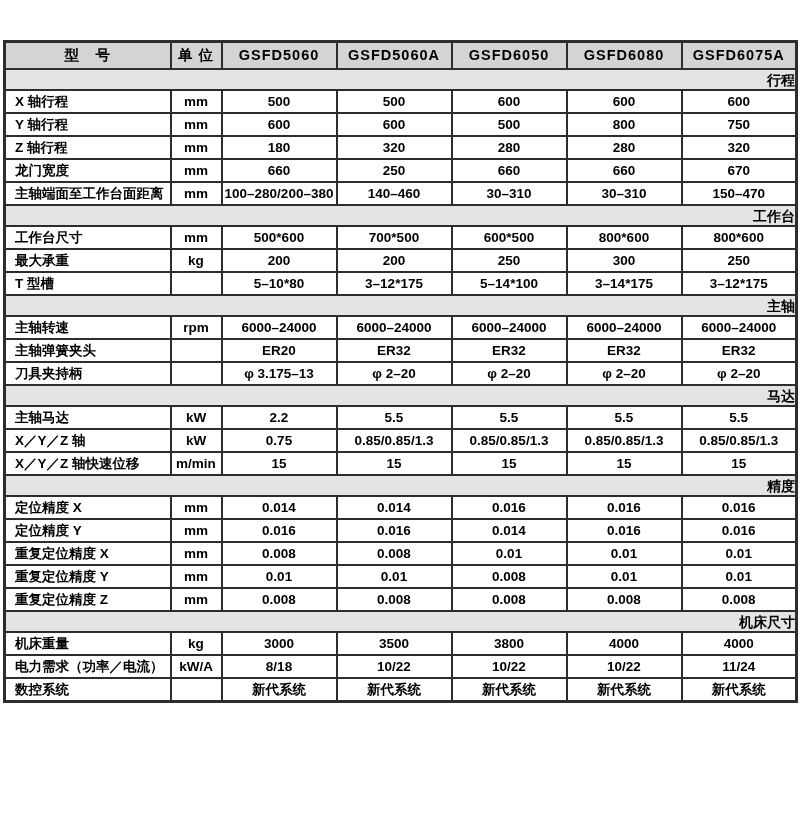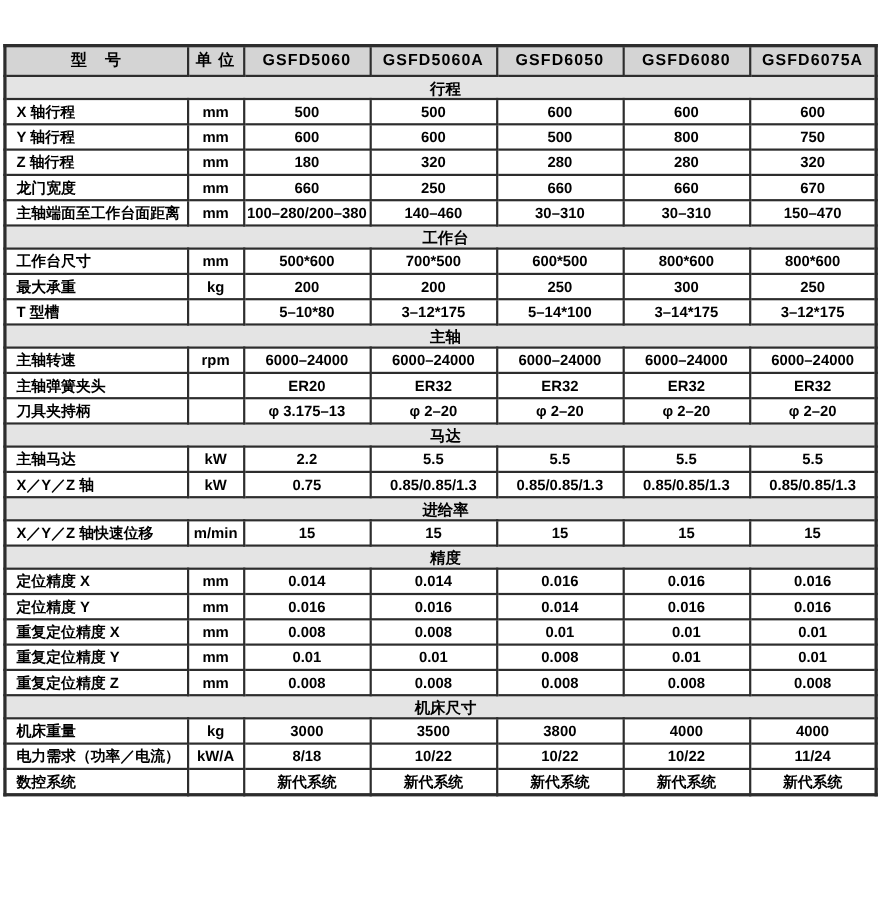--- a/index.html
+++ b/index.html
@@ -37,21 +37,21 @@
   .spec-table th {
     height: 25px;
     background: var(--header-bg, #d4d4d4);
     text-align: center;
     font-size: 14.5px;
     letter-spacing: 1px;
   }
   tr.section-row td {
     height: 19px;
     background: var(--section-bg, #e4e4e4);
-    text-align: center;
+    text-align: right;
     padding-left: 9px;
     font-size: 14px;
     margin-left: 48px;
   }
   tr.data-row td {
     height: 21px;
     background: #ffffff;
   }
   tr.data-row td.row-label {
     text-align: left;
@@ -209,23 +209,20 @@
         </tr>
         <tr class="data-row">
           <td class="row-label">X／Y／Z 轴</td>
           <td class="unit-cell">kW</td>
           <td class="value-cell">0.75</td>
           <td class="value-cell">0.85/0.85/1.3</td>
           <td class="value-cell">0.85/0.85/1.3</td>
           <td class="value-cell">0.85/0.85/1.3</td>
           <td class="value-cell">0.85/0.85/1.3</td>
         </tr>
-        <tr class="section-row">
-          <td colspan="7">进给率</td>
-        </tr>
         <tr class="data-row">
           <td class="row-label">X／Y／Z 轴快速位移</td>
           <td class="unit-cell">m/min</td>
           <td class="value-cell">15</td>
           <td class="value-cell">15</td>
           <td class="value-cell">15</td>
           <td class="value-cell">15</td>
           <td class="value-cell">15</td>
         </tr>
         <tr class="section-row">

